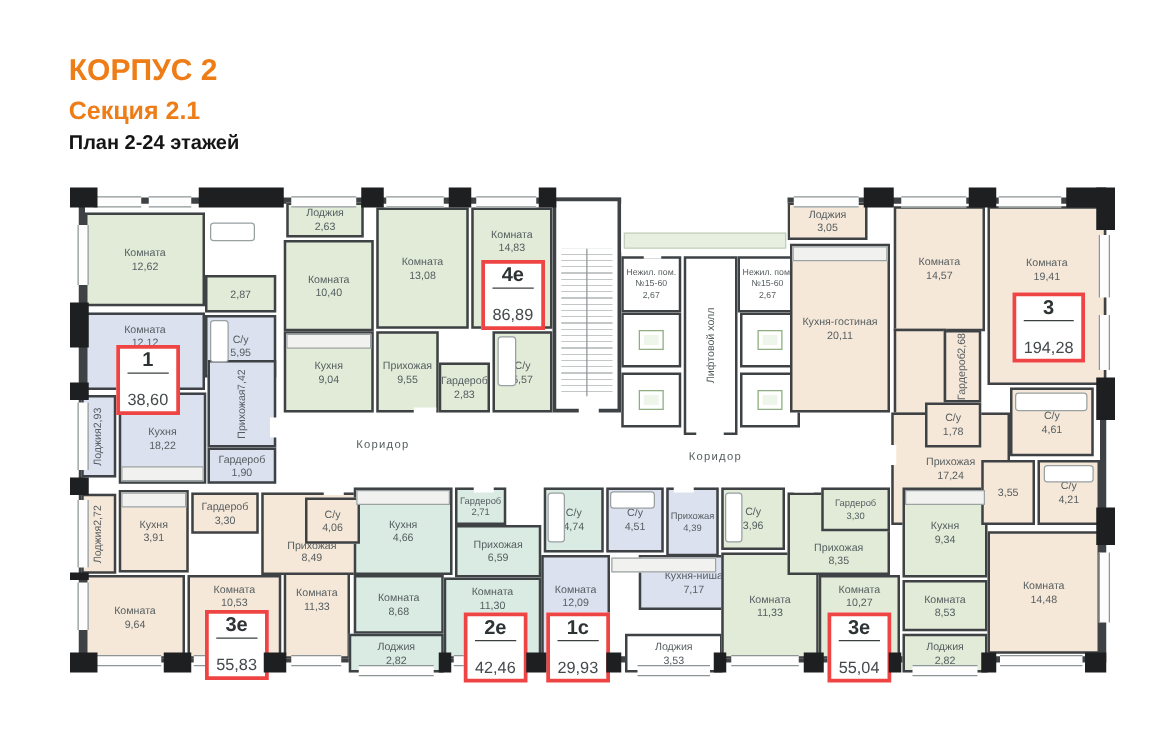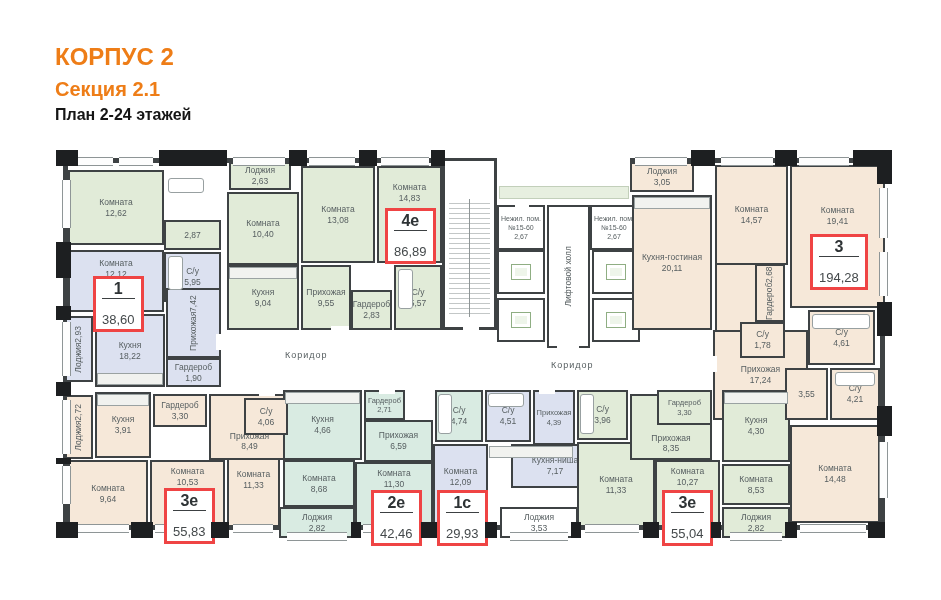--- a/index.html
+++ b/index.html
@@ -305,21 +305,21 @@
     <div class="room g ov" style="left:594px;top:232px;width:55px;height:35px">
         <span class="rn" style="font-size:7.5px">Гардероб</span>
         <span class="ra" style="font-size:7.5px">3,30</span>
       </div>
     <div class="room g lt" style="left:592px;top:302px;width:65px;height:67px;padding-top:4px">
         <span class="rn">Комната</span>
         <span class="ra">10,27</span>
       </div>
     <div class="room g" style="left:659px;top:232px;width:68px;height:72px">
         <span class="rn">Кухня</span>
-        <span class="ra">4,30</span>
+        <span class="ra">9,34</span>
       </div>
     <div class="room g" style="left:659px;top:306px;width:68px;height:41px">
         <span class="rn">Комната</span>
         <span class="ra">8,53</span>
       </div>
     <div class="room g" style="left:659px;top:349px;width:68px;height:31px">
         <span class="rn">Лоджия</span>
         <span class="ra">2,82</span>
       </div>
 

